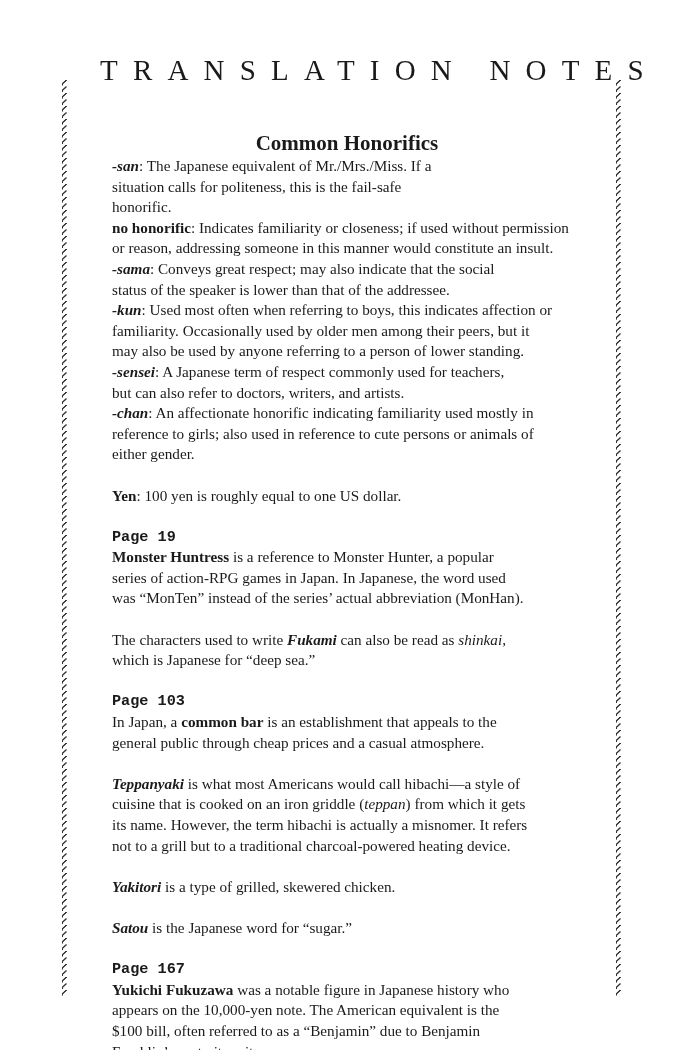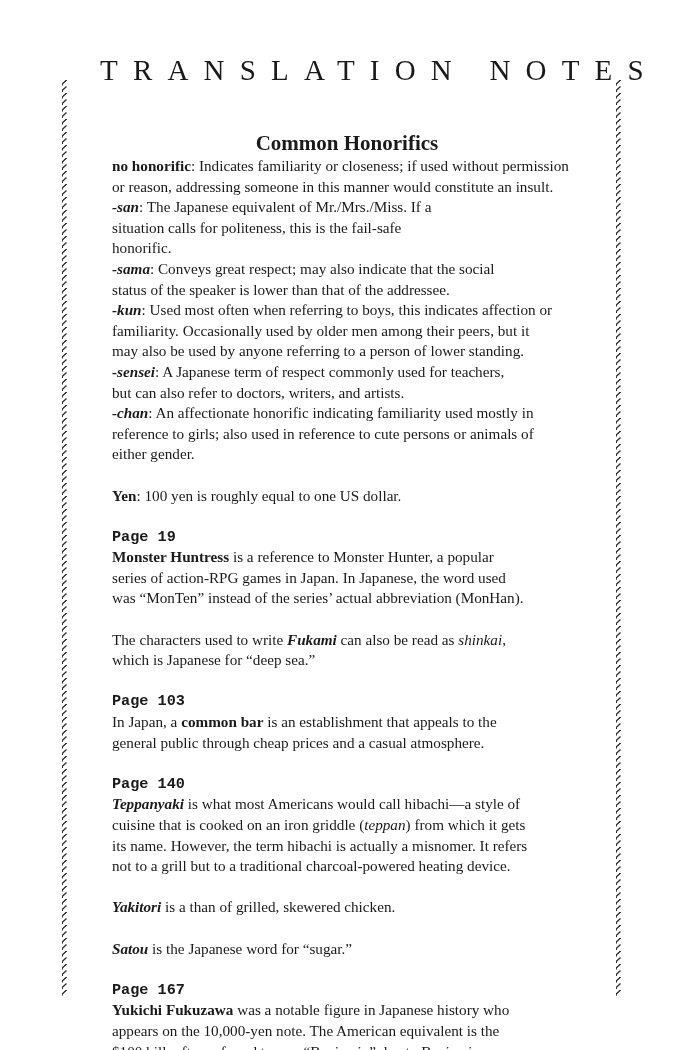--- a/index.html
+++ b/index.html
@@ -24,47 +24,46 @@
 </head>
 <body>
 
 <div class="title">TRANSLATION NOTES</div>
 <div class="border left"></div>
 <div class="border right"></div>
 
 <div class="content">
   <div class="h1">Common Honorifics</div>
 
+  <p class="p" style="width:330px"><b class="bi">-san</b><span>: The Japanese equivalent of Mr./Mrs./Miss. If a situation calls for politeness, this is the fail-safe honorific.</span></p>
   <p class="p"><b>no honorific</b><span>: Indicates familiarity or closeness; if used without permission or reason, addressing someone in this manner would constitute an insult.</span></p>
-  <p class="p" style="width:330px"><b class="bi">-san</b><span>: The Japanese equivalent of Mr./Mrs./Miss. If a situation calls for politeness, this is the fail-safe honorific.</span></p>
   <p class="p" style="width:385px"><b class="bi">-sama</b><span>: Conveys great respect; may also indicate that the social status of the speaker is lower than that of the addressee.</span></p>
   <p class="p" style="width:445px"><b class="bi">-kun</b><span>: Used most often when referring to boys, this indicates affection or familiarity. Occasionally used by older men among their peers, but it may also be used by anyone referring to a person of lower standing.</span></p>
   <p class="p" style="width:395px"><b class="bi">-sensei</b><span>: A Japanese term of respect commonly used for teachers, but can also refer to doctors, writers, and artists.</span></p>
   <p class="p" style="width:430px"><b class="bi">-chan</b><span>: An affectionate honorific indicating familiarity used mostly in reference to girls; also used in reference to cute persons or animals of either gender.</span></p>
 
   <div class="gap"></div>
   <p class="p"><b>Yen</b><span>: 100 yen is roughly equal to one US dollar.</span></p>
 
   <div class="gap"></div>
   <p class="page">Page 19</p>
   <p class="p" style="width:420px"><b>Monster Huntress</b><span> is a reference to Monster Hunter, a popular series of action-RPG games in Japan. In Japanese, the word used was “MonTen” instead of the series’ actual abbreviation (MonHan).</span></p>
 
   <div class="gap"></div>
   <p class="p" style="width:400px"><span>The characters used to write </span><b class="bi">Fukami</b><span> can also be read as </span><i>shinkai</i><span>, which is Japanese for “deep sea.”</span></p>
 
   <div class="gap"></div>
   <p class="page">Page 103</p>
   <p class="p" style="width:400px"><span>In Japan, a </span><b>common bar</b><span> is an establishment that appeals to the general public through cheap prices and a casual atmosphere.</span></p>
 
   <div class="gap"></div>
-  <p class="page">Page 140</p>
   <p class="p" style="width:420px"><b class="bi">Teppanyaki</b><span> is what most Americans would call hibachi—a style of cuisine that is cooked on an iron griddle (</span><i>teppan</i><span>) from which it gets its name. However, the term hibachi is actually a misnomer. It refers not to a grill but to a traditional charcoal-powered heating device.</span></p>
 
   <div class="gap"></div>
-  <p class="p"><b class="bi">Yakitori</b><span> is a than of grilled, skewered chicken.</span></p>
+  <p class="p"><b class="bi">Yakitori</b><span> is a type of grilled, skewered chicken.</span></p>
 
   <div class="gap"></div>
   <p class="p"><b class="bi">Satou</b><span> is the Japanese word for “sugar.”</span></p>
 
   <div class="gap"></div>
   <p class="page">Page 167</p>
   <p class="p" style="width:405px"><b>Yukichi Fukuzawa</b><span> was a notable figure in Japanese history who appears on the 10,000-yen note. The American equivalent is the $100 bill, often referred to as a “Benjamin” due to Benjamin Franklin’s portrait on it.</span></p>
 </div>
 
 </body></html>

